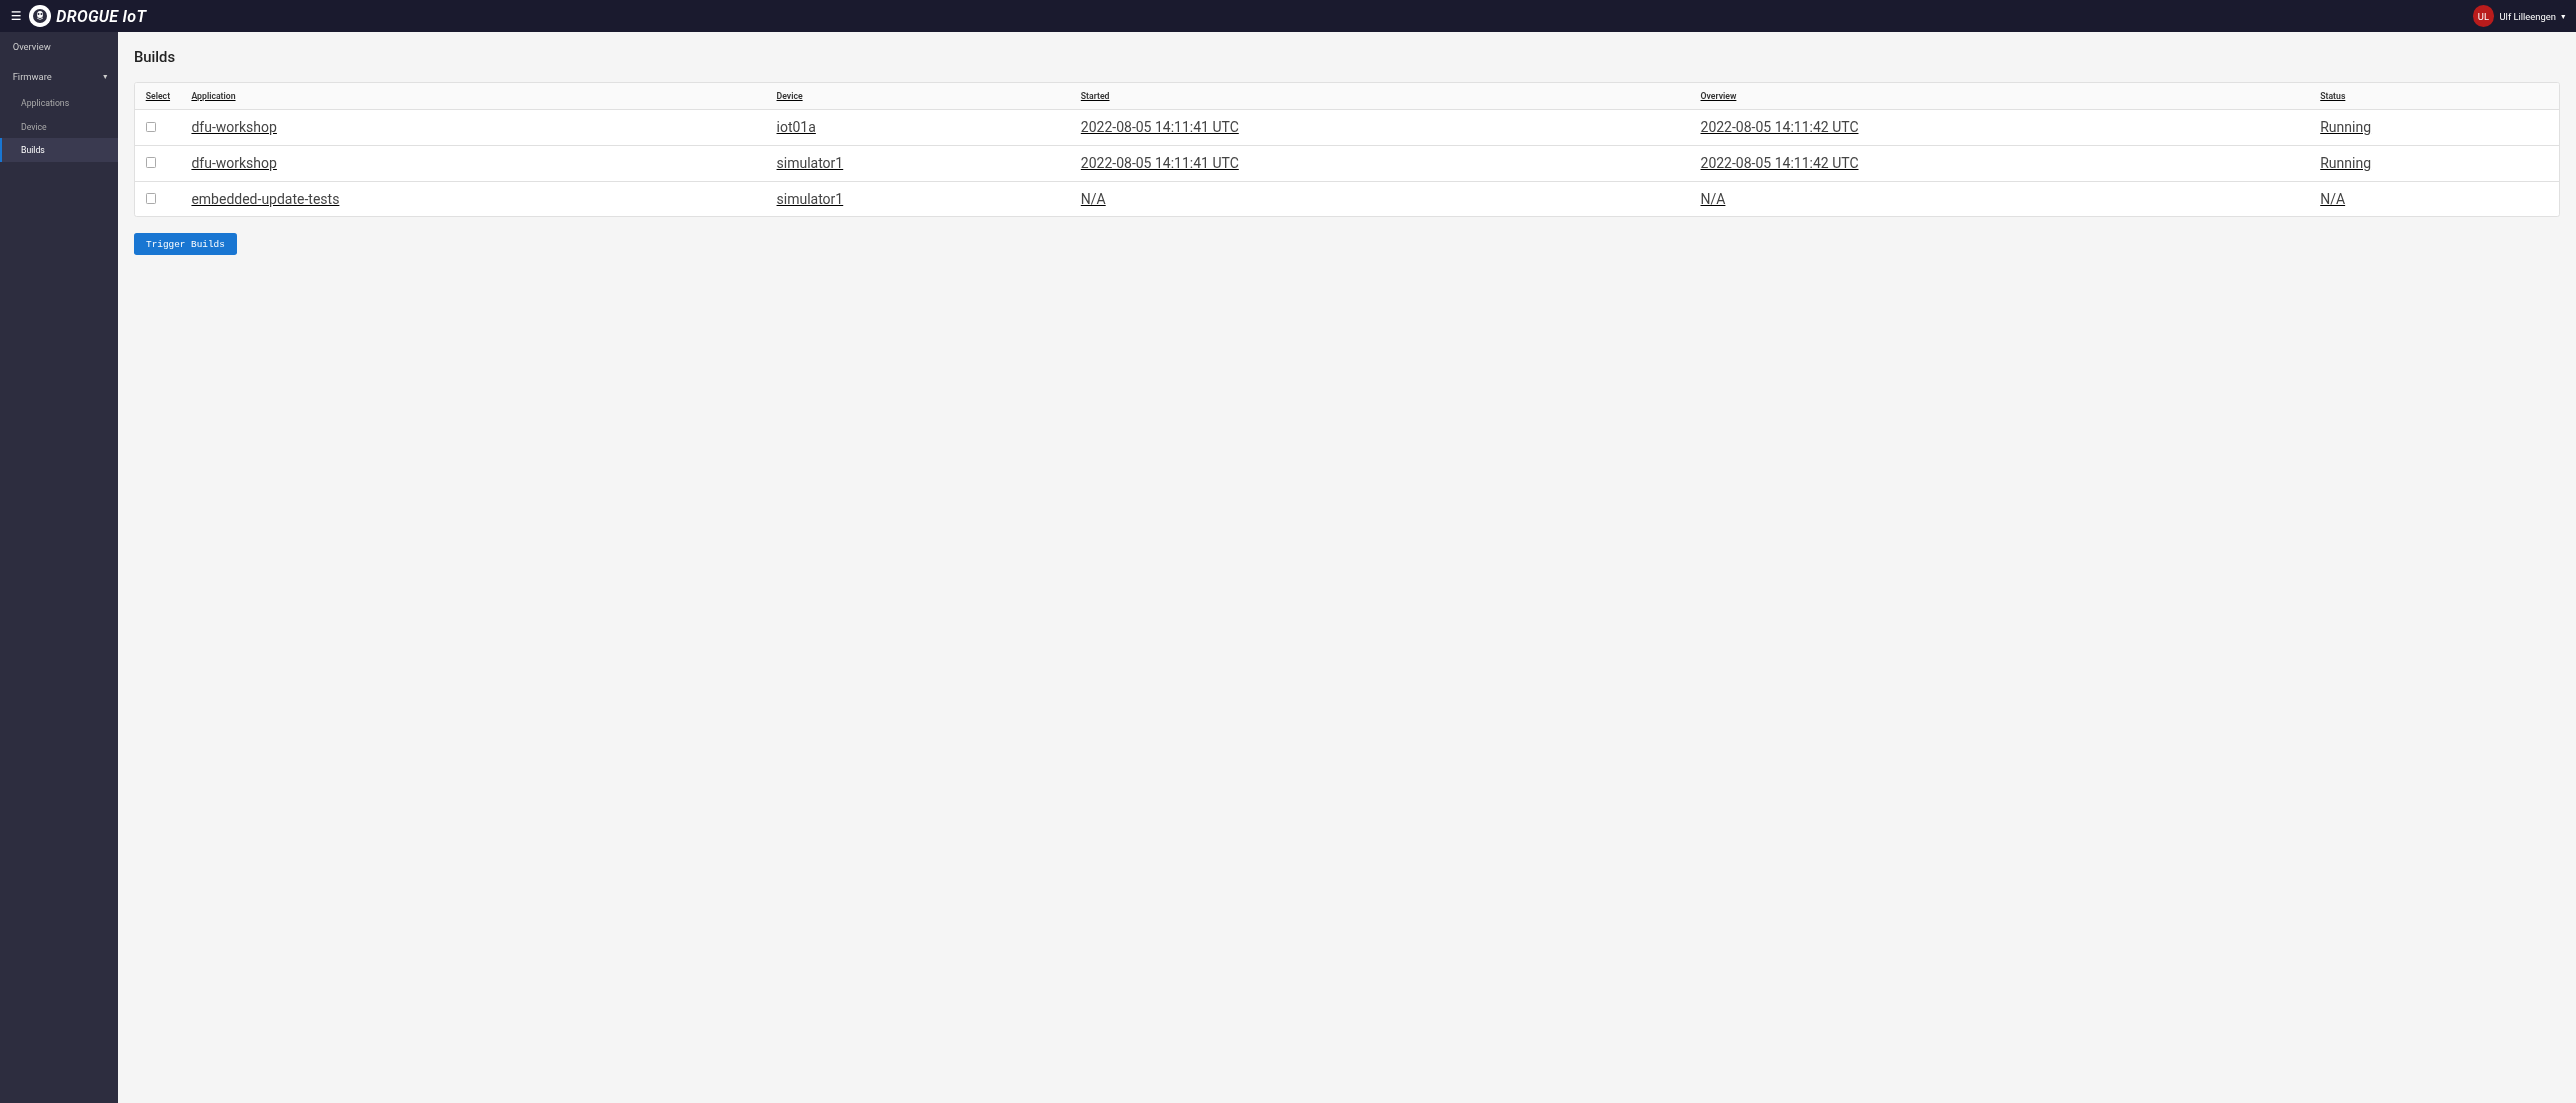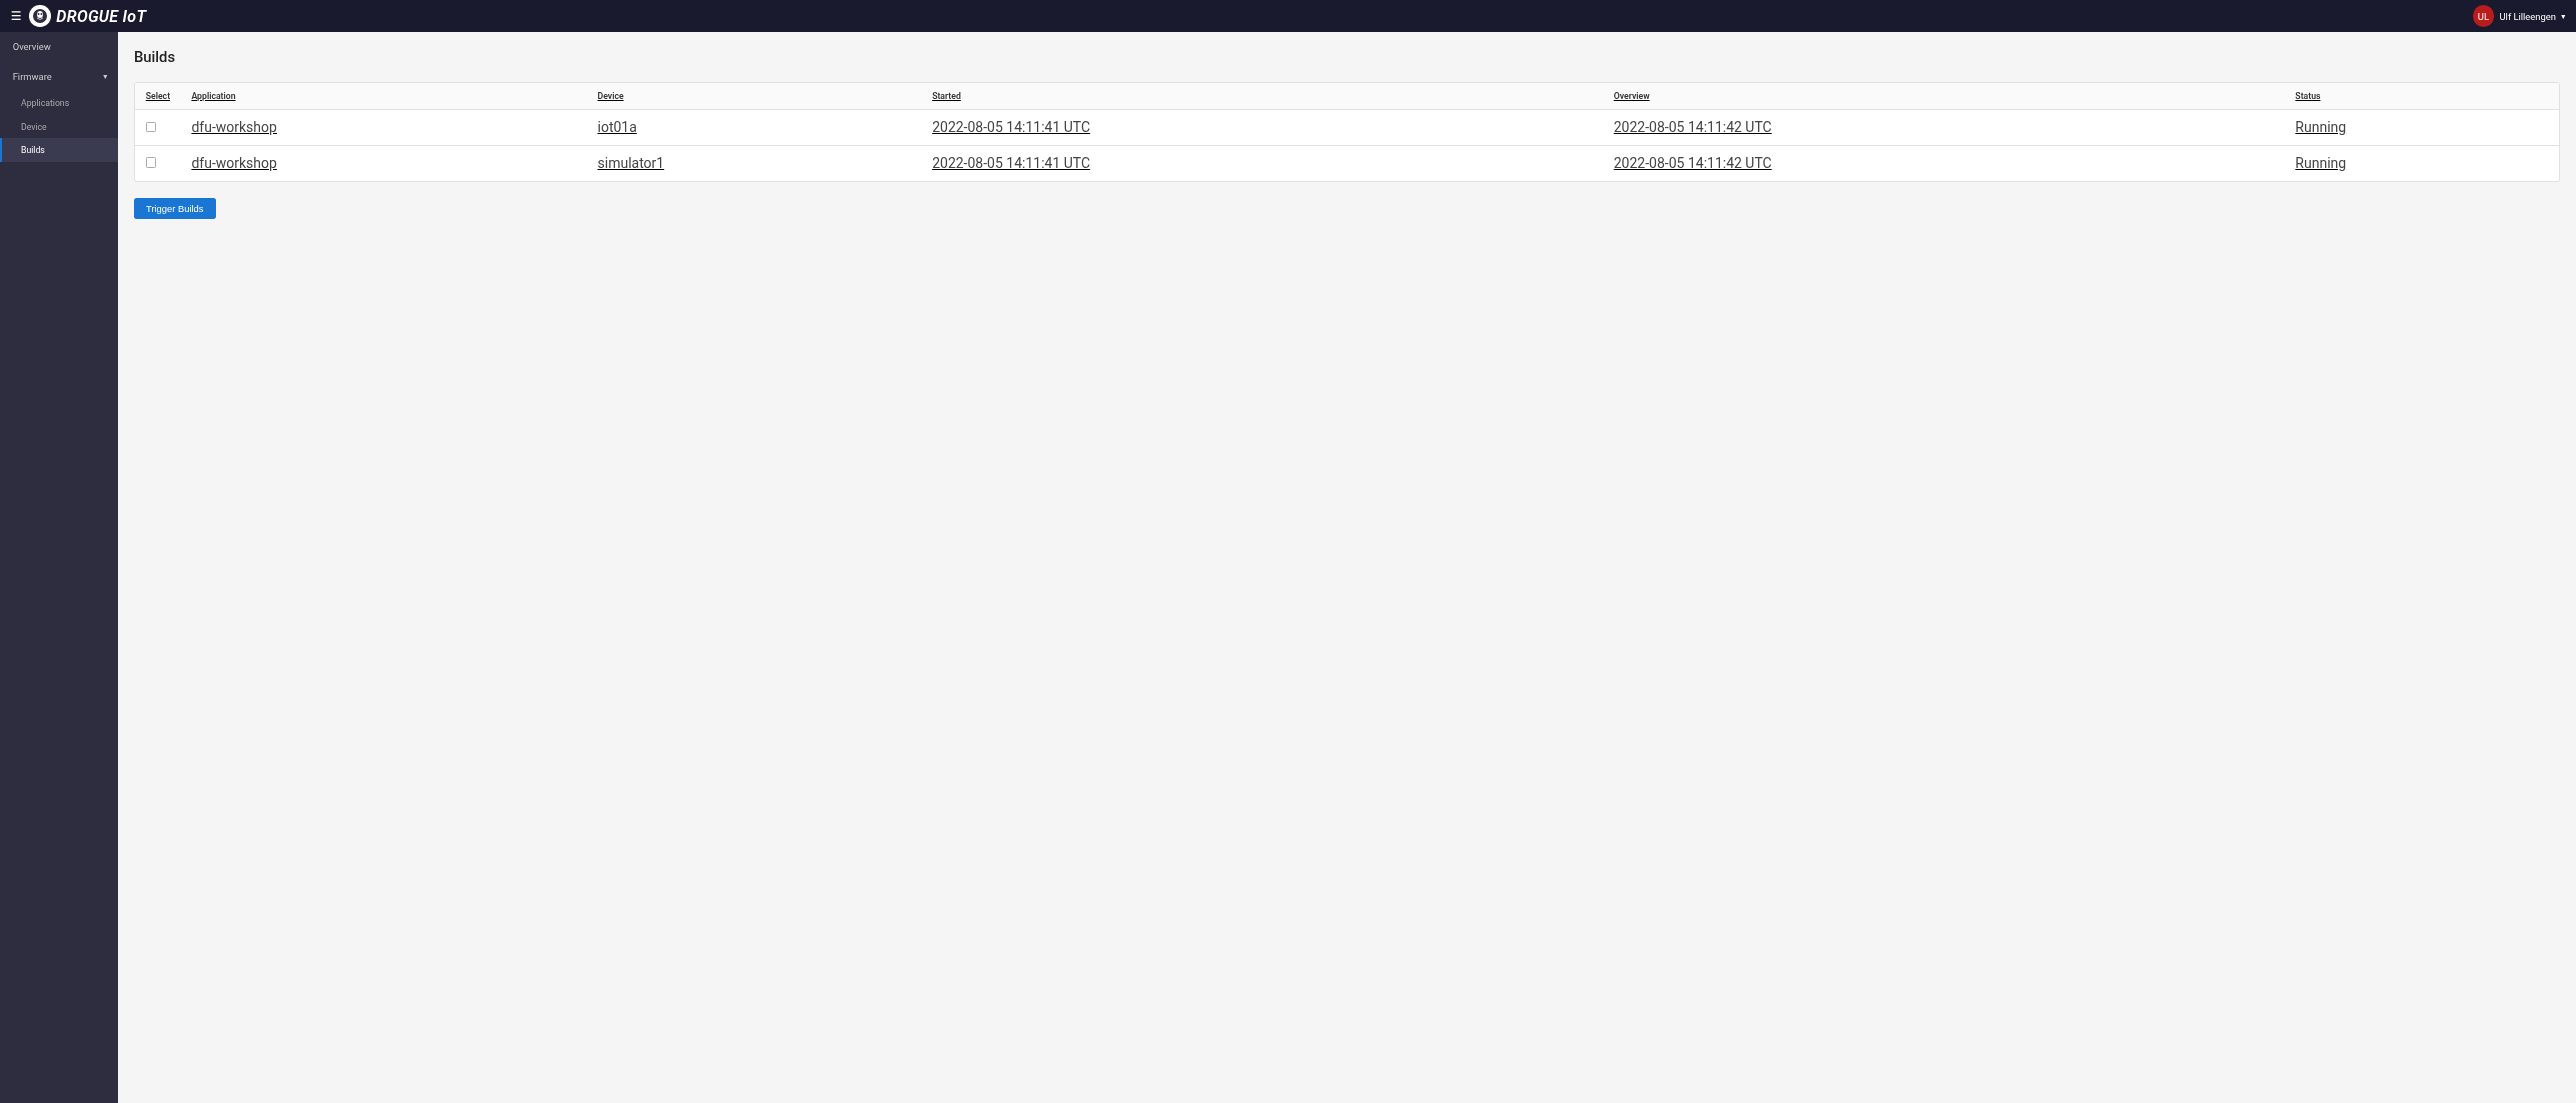--- a/index.html
+++ b/index.html
@@ -114,20 +114,21 @@
     
     .btn-primary {
       background: #1976d2;
       color: #fff;
       border: none;
       padding: 5.4px 12px;
       border-radius: 2.7px;
       font-size: 9.4px;
       cursor: pointer;
       font-weight: 500;
+      font-family: Liberation Mono, monospace;
     }
 
     
     .expand-icon { font-size: 8px; }
   </style>
 </head>
 <body>
 
 <div class="topbar">
   <div class="topbar-left">
@@ -204,20 +205,30 @@
             <tr>
       <td class="checkbox-cell">
         <span class="cb"></span>
       </td>
       <td>dfu-workshop</td>
       <td>simulator1</td>
       <td>2022-08-05 14:11:41 UTC</td>
       <td>2022-08-05 14:11:42 UTC</td>
       <td>Running</td>
     </tr>
+            <tr>
+      <td class="checkbox-cell">
+        <span class="cb"></span>
+      </td>
+      <td>embedded-update-tests</td>
+      <td>simulator1</td>
+      <td>N/A</td>
+      <td>N/A</td>
+      <td>N/A</td>
+    </tr>
           </tbody>
       </table>
     </div>
 
     <button class="btn-primary">Trigger Builds</button>
   </div>
 </div>
 
 
 </body></html>

